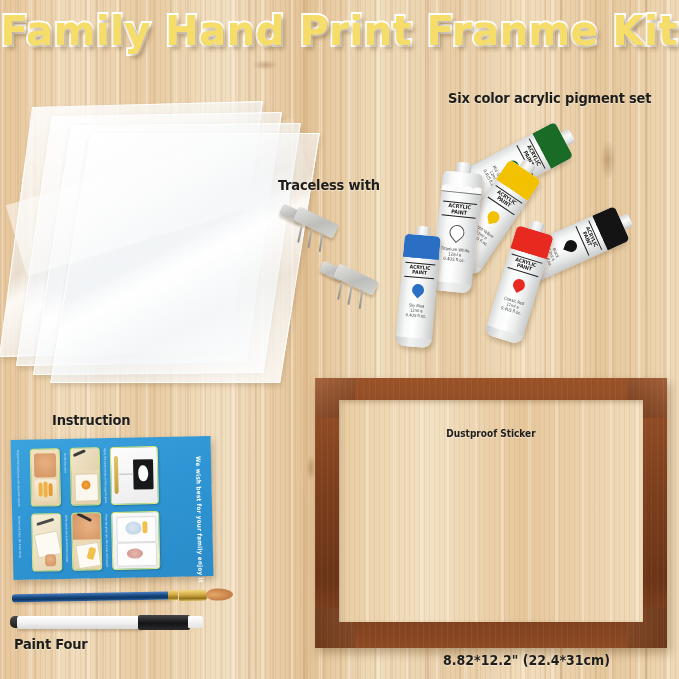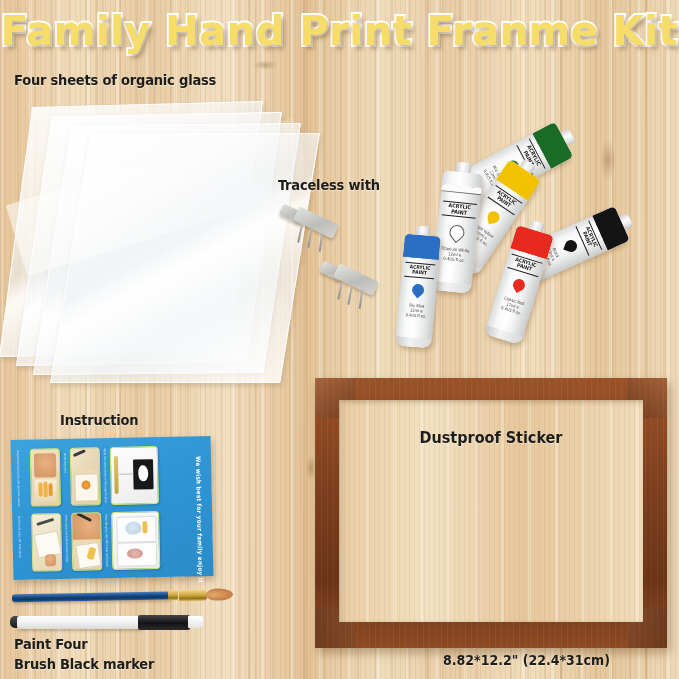--- a/index.html
+++ b/index.html
@@ -211,21 +211,21 @@
       repeating-linear-gradient(90deg,
         rgba(255,247,232,.30) 0px, rgba(255,247,232,.30) 3px,
         rgba(255,255,255,0) 3px, rgba(255,255,255,0) 27px),
       linear-gradient(90deg,#e9cda3,#f2e1c3 30%,#e6c79c 60%,#f0dcbb 100%);
     box-shadow:inset 2px 2px 5px rgba(90,55,22,.30);
   }
   .frame-label{
     position:absolute;left:0;right:0;
     text-align:center;
     font-family:"DejaVu Sans Condensed","DejaVu Sans", sans-serif;
-    font-weight:bold;font-size:16px;color:#1d1d1b;
+    font-weight:bold;font-size:10px;color:#1d1d1b;
     text-shadow:0 1px 1px rgba(255,248,235,.5);
   }
   .frame-dims{
     position:absolute;
     font-family:"DejaVu Sans Condensed","DejaVu Sans", sans-serif;
     font-weight:bold;font-size:14px;color:#1d1d1b;white-space:nowrap;
     text-shadow:0 1px 1px rgba(255,248,235,.5);
   }
 </style>
 </head>
@@ -241,21 +241,20 @@
     <div class="wood-vgrain" style="left:560px"></div>
     <div class="wood-vgrain" style="left:645px"></div>
     <div class="wood-knot" style="left:252px;top:60px;width:26px;height:10px"></div>
     <div class="wood-knot" style="left:600px;top:140px;width:16px;height:40px"></div>
     <div class="wood-knot" style="left:306px;top:455px;width:10px;height:26px"></div>
   </div>
 
   <div class="title">Family Hand Print Franme Kit</div>
   <div class="title-fill">Family Hand Print Franme Kit</div>
 
-  <div class="cap" style="left:14px;top:72px">Four sheets of organic glass</div>
 
   <div>
     <div class="glass" style="left:16px;top:104px;width:228px;height:248px;transform:skewX(-9deg) rotate(-1.5deg);"></div>
     <div class="glass" style="left:34px;top:114px;width:228px;height:248px;transform:skewX(-9deg) rotate(-1deg);"></div>
     <div class="glass" style="left:52px;top:124px;width:228px;height:248px;transform:skewX(-9deg) rotate(-.5deg);"></div>
     <div class="glass" style="left:70px;top:133px;width:228px;height:248px;transform:skewX(-9deg);"></div>
 
     <div style="position:absolute;left:10px;top:160px;width:300px;height:74px;
                 background:linear-gradient(100deg,rgba(255,255,255,.55),rgba(255,255,255,.12));
                 transform:rotate(-17deg);pointer-events:none;"></div>
@@ -271,20 +270,21 @@
     <div class="nail-pin" style="left:40px;top:28px;height:19px;transform:rotate(8deg);"></div>
   </div>
   <div style="position:absolute;left:320px;top:262px;width:70px;height:45px;">
     <div class="nail-body" style="left:0;top:3px;width:24px;height:12px;transform:rotate(26deg);"></div>
     <div class="nail-body" style="left:14px;top:10px;width:44px;height:15px;transform:rotate(26deg);"></div>
     <div class="nail-pin" style="left:19px;top:20px;height:18px;transform:rotate(12deg);"></div>
     <div class="nail-pin" style="left:29px;top:24px;height:19px;transform:rotate(10deg);"></div>
     <div class="nail-pin" style="left:40px;top:28px;height:19px;transform:rotate(8deg);"></div>
   </div>
 
+  <div class="cap" style="left:448px;top:90px">Six color acrylic pigment set</div>
 
   <div class="tube" style="left:492px;top:108px;width:40px;height:118px;transform:rotate(62deg);">
     <div class="tube-cap" style="top:-9px;width:15px;height:11px;"></div>
     <div class="tube-body">
       <div class="tube-splash" style="top:0;height:25px;
            background:
              radial-gradient(circle at 12% 100%, #1a6b26 7px, transparent 8px),
              radial-gradient(circle at 34% 100%, #1a6b26 7px, transparent 8px),
              radial-gradient(circle at 58% 100%, #1a6b26 7px, transparent 8px),
              radial-gradient(circle at 82% 100%, #1a6b26 7px, transparent 8px),
@@ -423,21 +423,21 @@
       <div class="tube-drop" style="top:49px;width:12px;height:12px;background:#2b6fc4;"></div>
       <div class="tube-text" style="top:69px;font-size:4px;">
         <span>Sky Blue</span><br>
         <span>12ml e</span><br>
         <span>0.4US fl.oz.</span>
       </div>
       <div class="tube-crimp" style="bottom:0;height:9px;"></div>
     </div>
   </div>
 
-  <div class="cap" style="left:60px;top:412px">Instruction</div>
+  <div class="cap" style="left:52px;top:412px">Instruction</div>
 
   <div class="instr-card" style="left:12px;top:438px;width:200px;height:140px;transform:rotate(-1.2deg);">
 
     <div class="instr-sidetext" style="left:5px;top:10px;height:54px;">Prepare the hand print and clean the surface</div>
     <div class="instr-panel" style="left:19px;top:9px;width:28px;height:56px;">
       <div style="position:absolute;left:3px;top:4px;width:22px;height:24px;background:radial-gradient(circle at 50% 40%,#e8b184,#d2935f);border-radius:3px;"></div>
       <div style="position:absolute;left:3px;top:30px;width:22px;height:22px;background:linear-gradient(#f6edd8,#ead9b6);border-radius:3px;"></div>
       <div style="position:absolute;left:7px;top:33px;width:4px;height:14px;background:#f0b244;border-radius:2px;"></div>
       <div style="position:absolute;left:12px;top:32px;width:4px;height:16px;background:#f0b244;border-radius:2px;"></div>
       <div style="position:absolute;left:17px;top:34px;width:4px;height:13px;background:#e79b30;border-radius:2px;"></div>
@@ -495,21 +495,20 @@
   </div>
 
   <div style="position:absolute;left:10px;top:612px;width:230px;height:20px;">
     <div class="marker-tipend" style="left:0;top:4px;width:9px;height:12px;border-radius:5px 2px 2px 5px;"></div>
     <div class="marker-body" style="left:7px;top:3.5px;width:125px;height:13px;"></div>
     <div class="marker-cap" style="left:128px;top:2.5px;width:52px;height:15px;"></div>
     <div class="marker-tail" style="left:178px;top:4px;width:15px;height:12px;"></div>
   </div>
 
   <div class="cap" style="left:14px;top:636px">Paint Four</div>
-  <div class="cap" style="left:14px;top:656px">Brush Black marker</div>
 
   <div class="frame" style="left:315px;top:378px;width:352px;height:270px;">
     <div class="frame-outer"></div>
 
     <div style="position:absolute;left:0;top:0;width:40px;height:40px;
                 background:linear-gradient(135deg,rgba(255,255,255,.10),rgba(0,0,0,.18));"></div>
     <div style="position:absolute;right:0;top:0;width:40px;height:40px;
                 background:linear-gradient(225deg,rgba(255,255,255,.08),rgba(0,0,0,.20));"></div>
     <div style="position:absolute;left:0;bottom:0;width:40px;height:40px;
                 background:linear-gradient(45deg,rgba(0,0,0,.22),rgba(255,255,255,.06));"></div>

